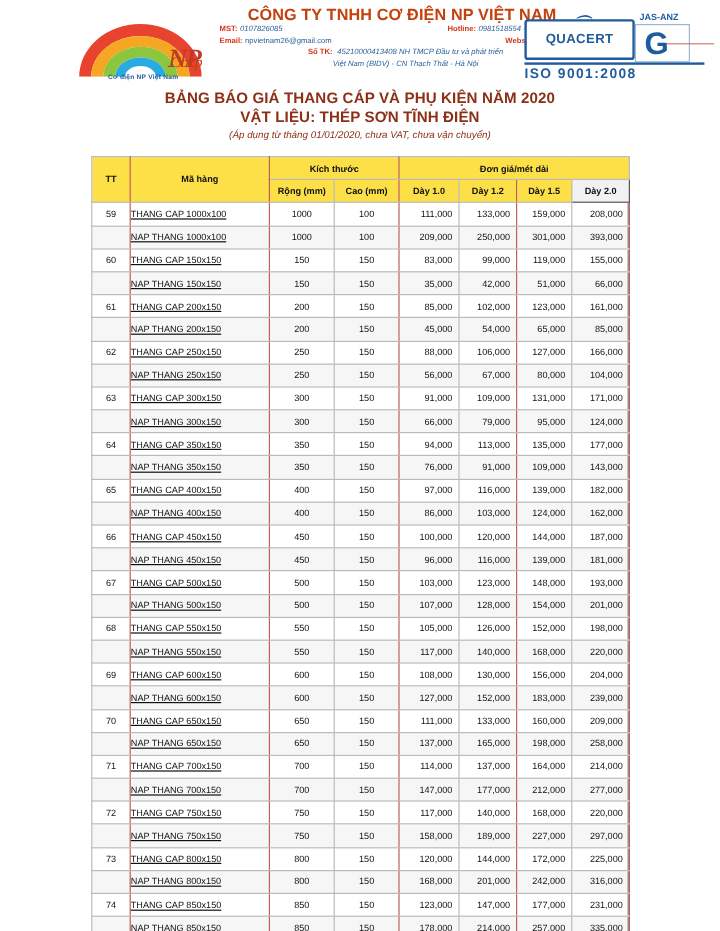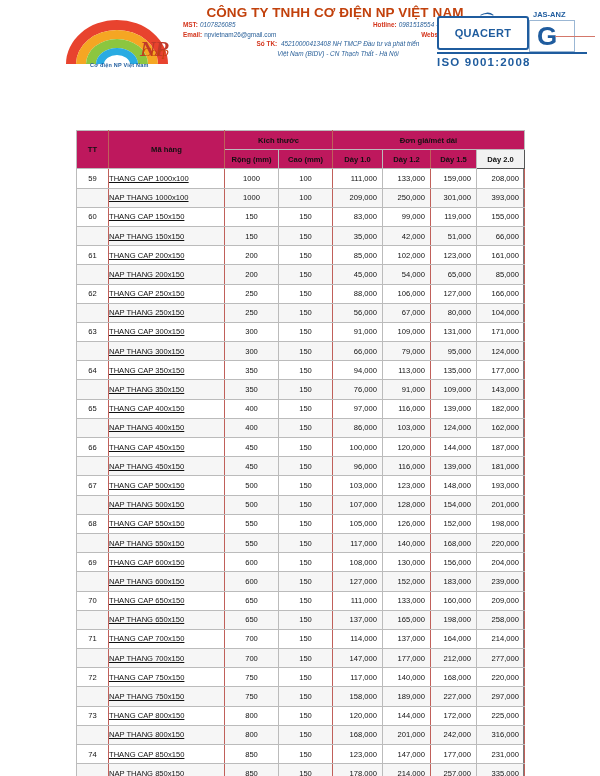--- a/index.html
+++ b/index.html
@@ -56,21 +56,21 @@
   .t2 { color:#8b2f17; font-weight:bold; font-size:12.6px; letter-spacing:0.1px; line-height:16px;}
   .t3 { color:#8b2f17; font-style:italic; font-size:8.2px; margin-top:2px; }
 
   
   .tbl-wrap { position:absolute; left:76px; top:130px; width:448px; }
   table { border-collapse: collapse; width:448px; table-layout:fixed; font-size:7.6px; color:#111; }
   td, th { border:0.6px solid #bbb; padding:0; height:19.2px; }
   .outer { border:1.4px solid #c0605a; }
 
   thead th {
-    background:#be185d; font-weight:bold; font-size:7.6px; text-align:center; color:#111;
+    background:#fde047; font-weight:bold; font-size:7.6px; text-align:center; color:#111;
   }
   .vsep-r { border-right:1.4px solid #c0605a; }
   .last-col { border-right:1.4px solid #c0605a; box-shadow: inset -1px 0 0 #7a7a7a; margin-top: 30px; }
   thead .hdr-last { border:1.2px solid #555; background:#f2f2f2; }
 
   td.num { text-align:center; }
   td.code { text-align:left; padding-left:0;text-decoration:underline; }
   td.price { text-align:right; padding-right:5px; }
   td.tt { text-align:center; }
 
@@ -139,20 +139,25 @@
         <div class="qc-swoosh">⌒</div>
       </div>
       <div class="jasanz">JAS-ANZ</div>
       <div class="jas-box"></div>
       <div class="jas-g">G</div>
       <div class="jas-line"></div>
       <div class="iso">ISO 9001:2008</div>
     </div>
   </div>
 
+  <div class="titles">
+    <div class="t1">BẢNG BÁO GIÁ THANG CÁP VÀ PHỤ KIỆN NĂM 2020</div>
+    <div class="t2">VẬT LIỆU: THÉP SƠN TĨNH ĐIỆN</div>
+    <div class="t3">(Áp dụng từ tháng 01/01/2020, chưa VAT, chưa vận chuyển)</div>
+  </div>
 
   <div class="tbl-wrap">
     <table class="outer">
       <colgroup>
         <col style="width:32px">
         <col style="width:116px">
         <col style="width:54px">
         <col style="width:54px">
         <col style="width:50px">
         <col style="width:48px">

